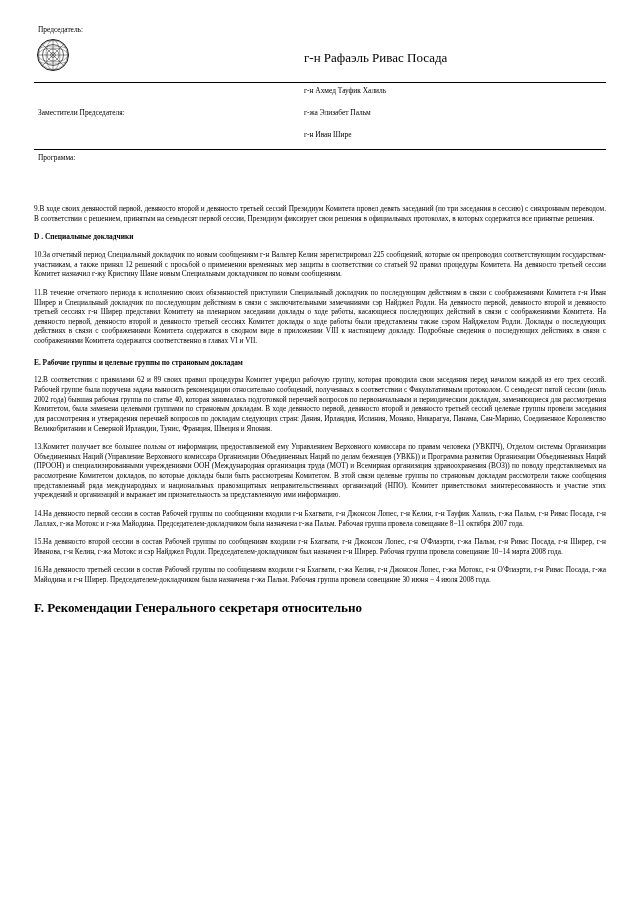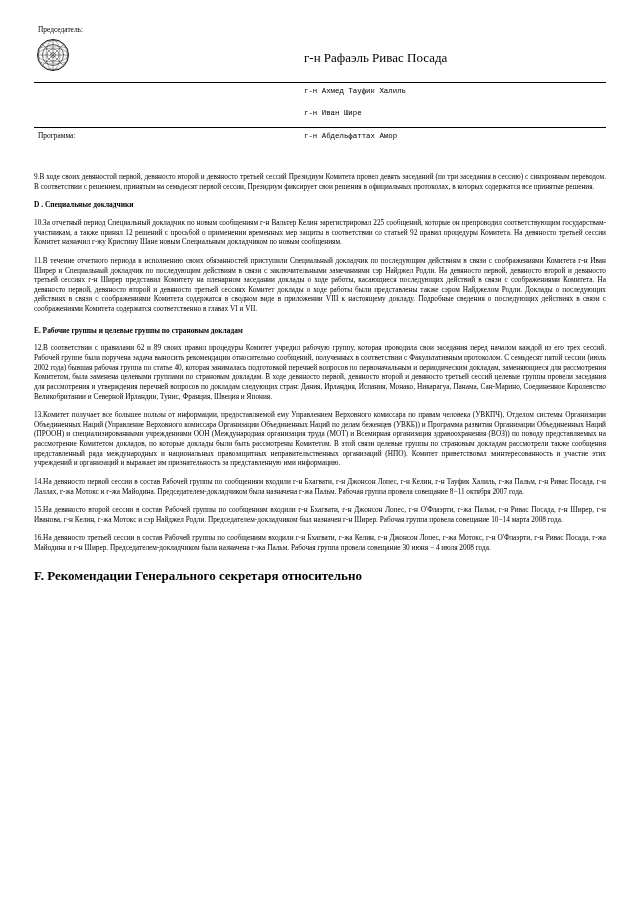--- a/index.html
+++ b/index.html
@@ -33,21 +33,20 @@
   .label-col {
     width: 268px;
     flex: 0 0 268px;
     padding-left: 4px;
     box-sizing: border-box;
   }
   .name-col {
     flex: 1 1 auto;
     padding-left: 2px;
     box-sizing: border-box;
-    font-family: Liberation Mono, monospace;
   }
   .rule {
     border-bottom: 0.6px solid #000;
     width: 100%;
     margin: 0;
     height: 0;
   }
   .chair-block {
     height: 56px;
     position: relative;
@@ -76,21 +75,21 @@
     min-height: 22px;
   }
   .row-inner {
     display: flex;
     padding-top: 4px;
     padding-bottom: 4px;
   }
 
   
   .body {
-    margin-top: 22px;
+    margin-top: 32px;
     font-size: 7.3px;
     line-height: 1.32;
     text-align: justify;
   }
   .para {
     margin: 0 0 9px 0;
     text-indent: 0;
   }
   .heading {
     font-weight: bold;
@@ -142,34 +141,39 @@
 
     <div class="rule"></div>
 
     <div class="row-block">
       <div class="row-inner">
         <div class="label-col"></div>
         <div class="name-col">г-н Ахмед Тауфик Халиль</div>
       </div>
     </div>
 
+    <div class="row-block">
+      <div class="row-inner">
+        <div class="label-col">Заместители Председателя:</div>
+        <div class="name-col">г-жа Элизабет Пальм</div>
+      </div>
+    </div>
 
     <div class="row-block">
       <div class="row-inner">
         <div class="label-col"></div>
         <div class="name-col">г-н Иван Шире</div>
       </div>
     </div>
 
     <div class="rule"></div>
 
     <div class="row-block">
       <div class="row-inner">
         <div class="label-col">Программа:</div>
-        <div class="name-col">г-н Абдельфаттах Амор</div>
       </div>
     </div>
 
   </div>
 
   <div class="body">
 
     <p class="para">9.В ходе своих девяностой первой, девяносто второй и девяносто третьей сессий Президиум Комитета провел девять заседаний (по три заседания в сессию) с синхронным переводом. В соответствии с решением, принятым на семьдесят первой сессии, Президиум фиксирует свои решения в официальных протоколах, в которых содержатся все принятые решения.</p>
 
     <div class="heading">D . Специальные докладчики</div>

